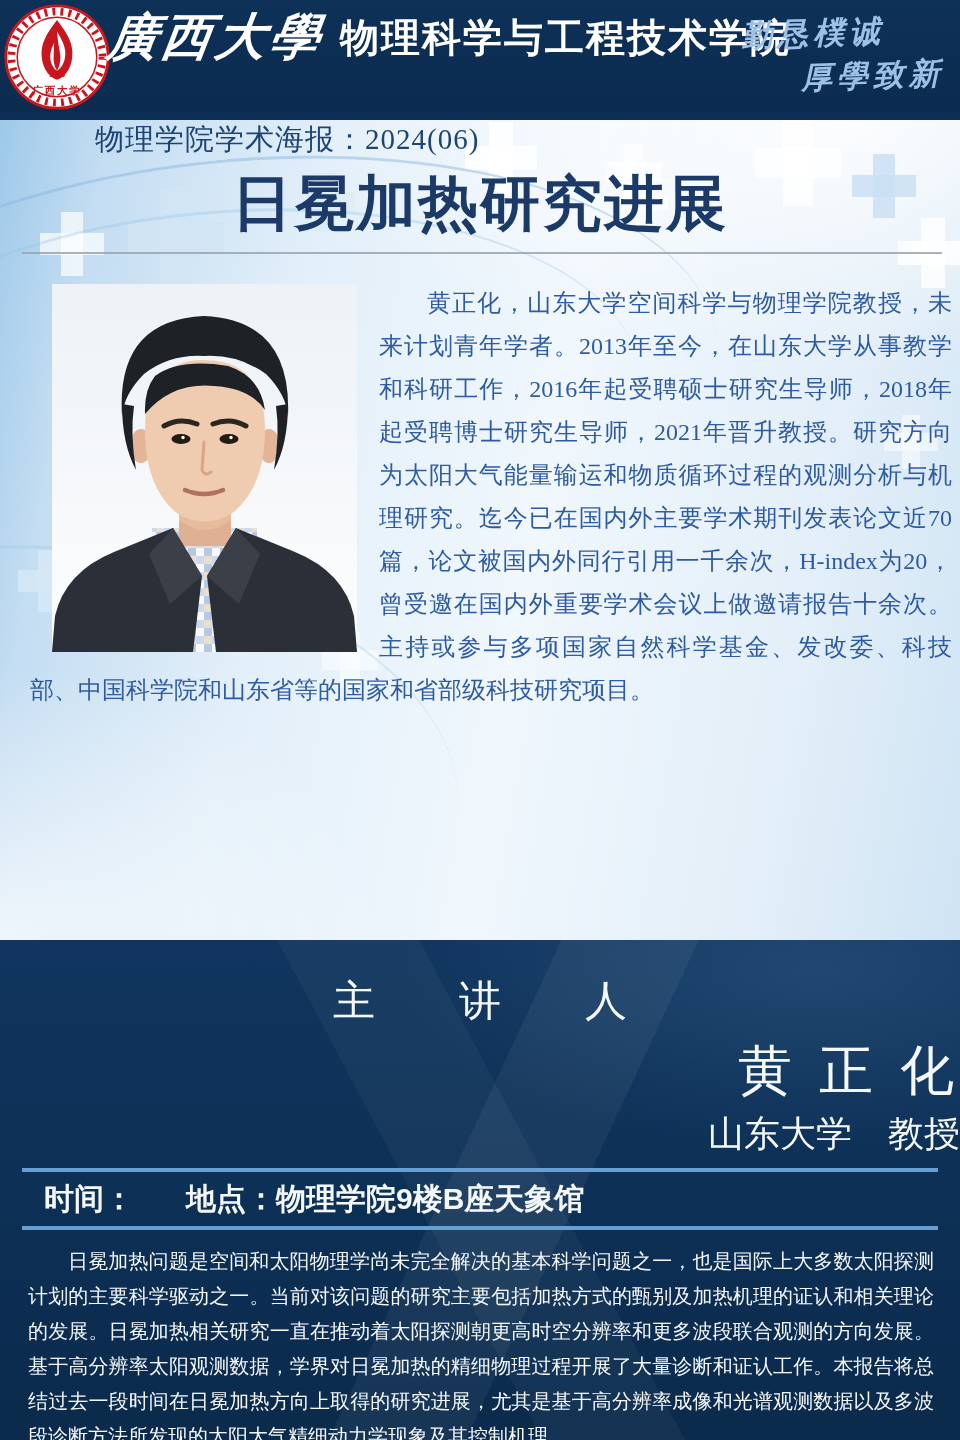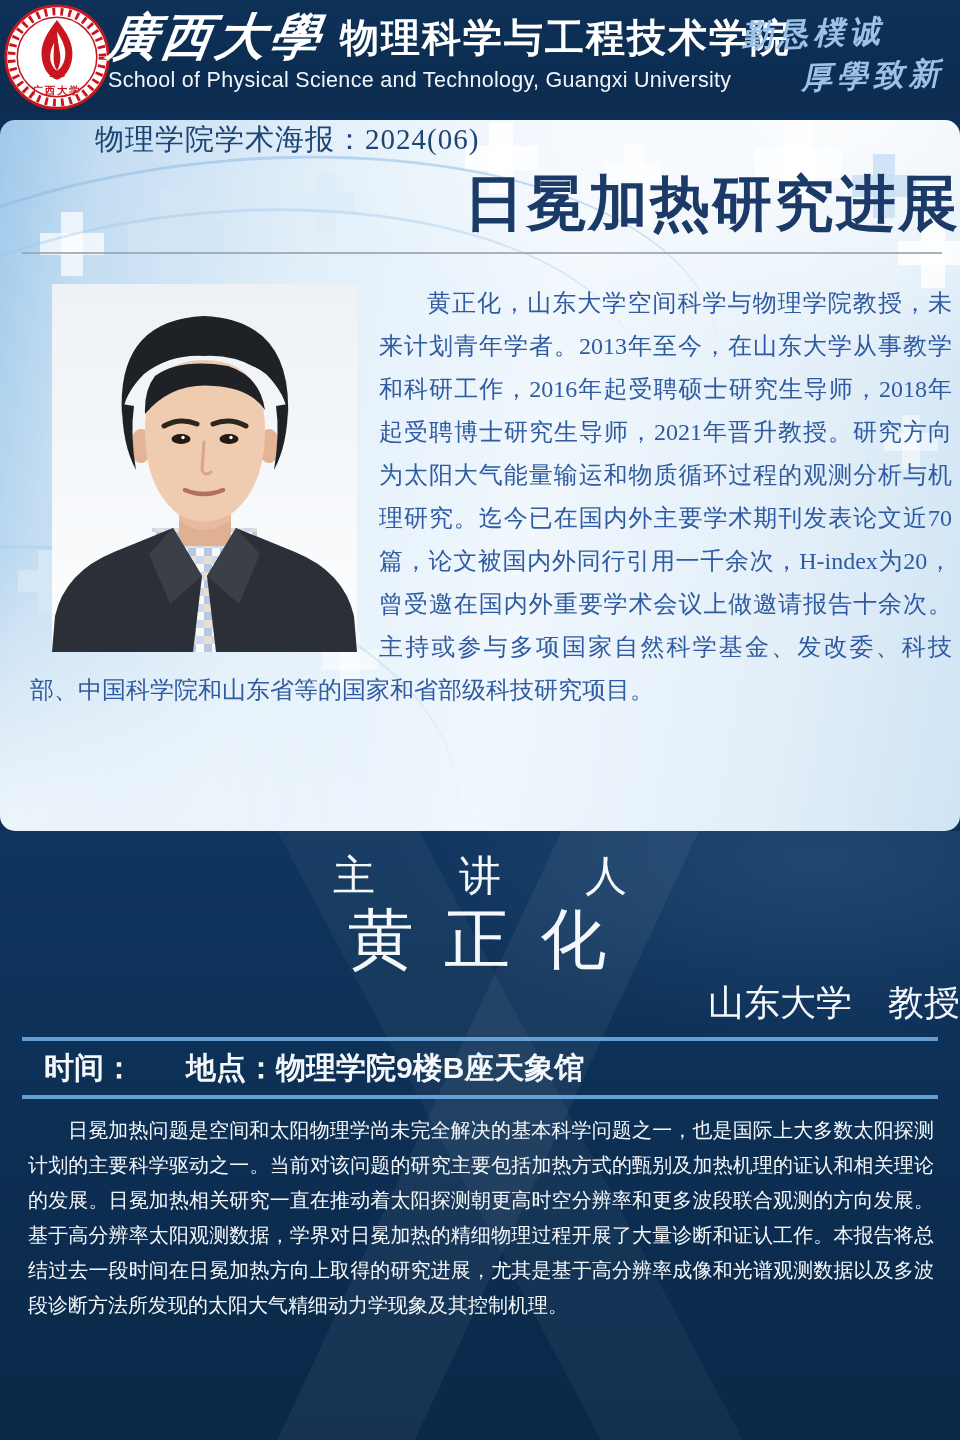--- a/index.html
+++ b/index.html
@@ -16,50 +16,50 @@
   .school-cn{font-weight:700;font-size:39px;line-height:52px;letter-spacing:2px;
              font-family:"Liberation Sans",sans-serif;}
   .school-en{font-size:21.5px;margin-top:4px;letter-spacing:.3px;color:#f2f6fa;}
   .motto{position:absolute;right:14px;top:12px;color:#9dc1e6;
          font-family:"DejaVu Serif",serif;font-style:italic;font-weight:700;font-size:31px;
          text-align:right;transform:rotate(-2deg);letter-spacing:5px;}
   .motto-l2{margin-top:2px;padding-right:2px;}
   .motto-l1{padding-right:60px;}
 
   
-  .light{position:relative;height:711px;
+  .light{position:relative;height:820px;
     background:
       radial-gradient(900px 420px at 88% 0%, rgba(255,255,255,.85), rgba(255,255,255,0) 60%),
       radial-gradient(700px 500px at 0% 100%, rgba(255,255,255,.7), rgba(255,255,255,0) 55%),
-      linear-gradient(100deg,#9ec9ea 0%,#c4ddf2 10%,#e2eff9 30%,#f0f7fd 55%,#e2eef8 82%,#cfe4f4 100%); border-radius: 15px;}
+      linear-gradient(100deg,#9ec9ea 0%,#c4ddf2 10%,#e2eff9 30%,#f0f7fd 55%,#e2eef8 82%,#cfe4f4 100%);}
   .plus{position:absolute;}
   .plus::before{content:"";position:absolute;left:0;top:33%;width:100%;height:34%;background:var(--c);}
   .plus::after{content:"";position:absolute;left:33%;top:0;width:34%;height:100%;background:var(--c);}
   .wave{position:absolute;border-radius:50%;border-top:3px solid rgba(130,180,225,.45);}
   .series{position:relative;margin:8px 0 0 95px;font-family:"Liberation Serif",serif;
           font-size:29px;color:#1e4474;letter-spacing:1px;}
-  .title{position:relative;margin:12px 0 0 0;text-align:right;font-size:60px;line-height:64px;
+  .title{position:relative;margin:12px 0 0 0;text-align:center;font-size:60px;line-height:64px;
          font-weight:700;color:#1b3a68;letter-spacing:2px;font-family:"Liberation Sans",sans-serif;}
   .title-underline{position:relative;height:2px;background:#9aa4af;margin:16px 18px 0 22px;opacity:.85;}
   .bio{position:relative;margin:28px 8px 0 30px;}
   .photo-wrap{float:left;width:305px;height:368px;margin:2px 22px 8px 22px;background:#fff;}
   .bio-text{margin:0;text-indent:2em;text-align:justify;font-family:"Liberation Serif",serif;
             font-size:24px;line-height:43px;color:#2e5ba1;}
 
   
   .dark{position:relative;height:617px;color:#f4f8fb;
     background:
       radial-gradient(700px 300px at 85% 5%, rgba(110,160,205,.18), rgba(0,0,0,0) 60%),
       linear-gradient(180deg,#10355e 0%,#0d3056 40%,#0a2847 100%);}
   .dark::before{content:"";position:absolute;inset:0;pointer-events:none;
     background:
       linear-gradient(115deg, transparent 45%, rgba(255,255,255,.05) 45%, rgba(255,255,255,.05) 56%, transparent 56%),
       linear-gradient(62deg, transparent 47%, rgba(255,255,255,.04) 47%, rgba(255,255,255,.04) 58%, transparent 58%);}
-  .spk-label{position:relative;padding-top:20px;text-align:center;font-size:42px;line-height:50px;}
-  .spk-name{position:relative;margin-top:0;text-align:center;font-size:66px;line-height:76px;
+  .spk-label{position:relative;padding-top:36px;text-align:center;font-size:42px;line-height:50px;}
+  .spk-name{position:relative;margin-top:6px;text-align:right;font-size:54px;line-height:76px;
             letter-spacing:6px;}
   .spk-affil{position:relative;margin-top:4px;text-align:right;font-size:36px;line-height:44px;}
   .timebar{position:relative;margin:12px 22px 0 22px;display:flex;align-items:flex-end;gap:52px;
            border-top:4px solid #659fd3;border-bottom:4px solid #659fd3;
            padding:8px 6px 8px 22px;font-weight:700;font-size:30px;line-height:38px;white-space:nowrap;}
   .pair{display:flex;}
   .abstract{position:relative;margin:14px 26px 0 28px;text-indent:2em;text-align:justify;
             font-size:20px;line-height:35px;color:#f5f8fb;}
 </style>
 </head>
@@ -77,21 +77,20 @@
       <path fill="#ffffff" d="M57,30 C63,40 67,48 65.5,57 C64.5,65 60,70 57,71.5 C60,66 61.5,60 60,52 C58.8,45 57.5,38 57,30 Z"></path>
       <path fill="#ffffff" d="M54,42 C50,50 49,56 50.5,62 C52,67 54.5,70 57,71.5 C54,66.5 53,61 53.5,54 Z"></path>
       <text x="57" y="78" text-anchor="middle" font-size="7.5" fill="#c8161e" font-family="Liberation Sans, sans-serif" font-weight="bold">1928</text>
       <text x="57" y="96" text-anchor="middle" font-size="11" fill="#c8161e" font-family="Liberation Serif, serif" font-weight="bold" letter-spacing="2">广西大学</text>
     </svg>
     <div class="hdr-text">
       <div class="hdr-row1">
         <span class="uni-callig">廣西大學</span>
         <span class="school-cn">物理科学与工程技术学院</span>
       </div>
-      <div class="school-en">School of Physical Science and Technology, Guangxi University</div>
     </div>
     <div class="motto">
       <div class="motto-l1">勤恳樸诚</div>
       <div class="motto-l2">厚學致新</div>
     </div>
   </header>
 
   <section class="light">
 
     <div class="plus" style="--c:rgba(255,255,255,.85);left:465px;top:2px;width:72px;height:72px;"></div>

